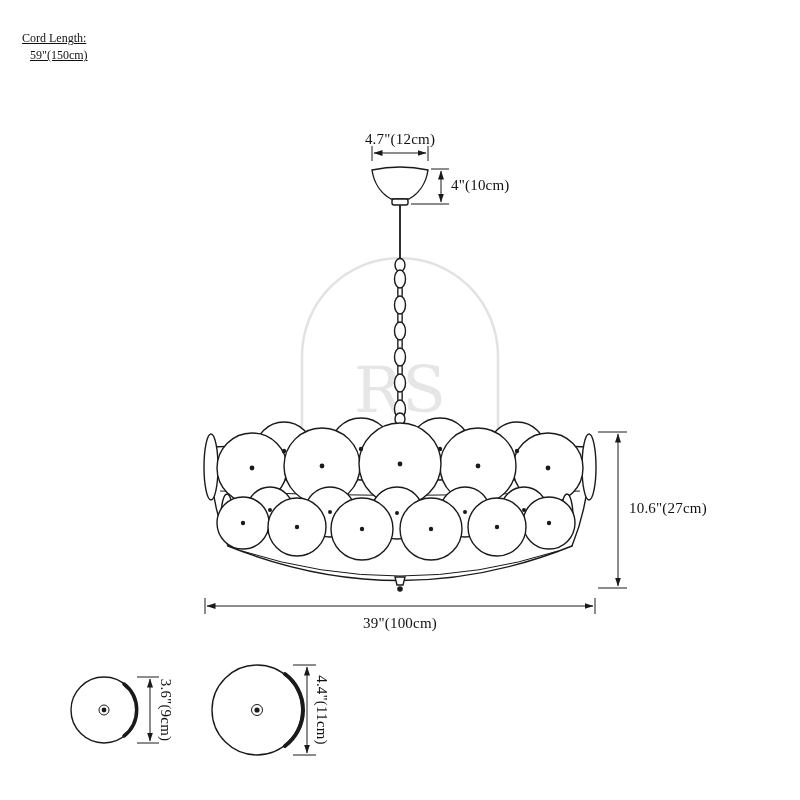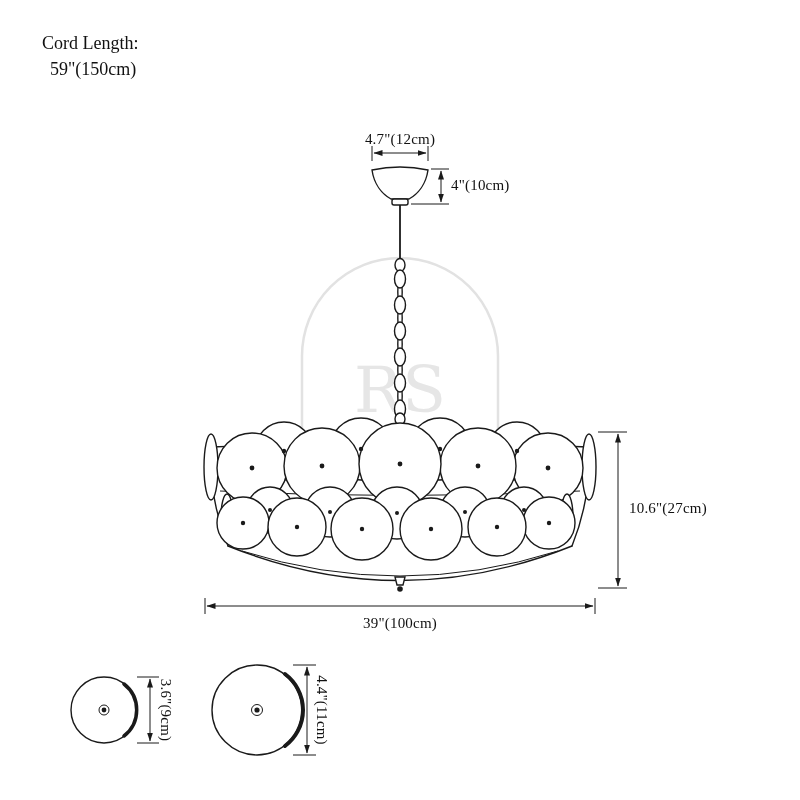--- a/index.html
+++ b/index.html
@@ -15,21 +15,21 @@
   .rod{stroke:#1a1a1a;fill:none;stroke-width:1.8;}
   .shade{stroke:#1a1a1a;fill:none;stroke-width:3.5;stroke-linecap:round;}
   .shade4{stroke:#1a1a1a;fill:none;stroke-width:4;stroke-linecap:round;}
   .dot{fill:#1a1a1a;stroke:none;}
   .wm{stroke:#e2e2e2;fill:none;stroke-width:2.5;}
   .wmt{fill:#e6e6e6;font-family:"DejaVu Serif",serif;font-size:64px;}
   
   .lbl{position:absolute;font-size:15px;white-space:nowrap;letter-spacing:.2px;}
   .lbl.center{transform:translateX(-50%);}
   .lbl.rot{transform:translate(-50%,-50%) rotate(90deg);}
-  .cord{position:absolute;left:42px;top:30px;font-size:18px;line-height:1.45;}
+  .cord{position:absolute;left:22px;top:30px;font-size:12px;line-height:1.45;text-decoration:underline;}
   .cord .val{padding-left:8px;}
 </style>
 </head>
 <body>
 
 <div class="canvas">
 
   <svg width="800" height="800" viewBox="0 0 800 800">
     <defs>
       <marker id="ae" markerWidth="10" markerHeight="8" refX="8.5" refY="3" orient="auto" markerUnits="userSpaceOnUse">

